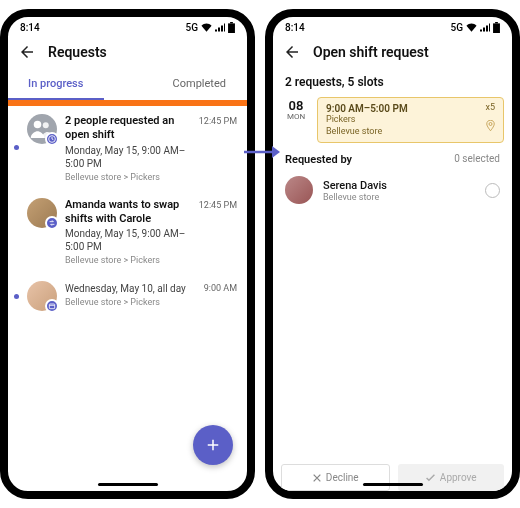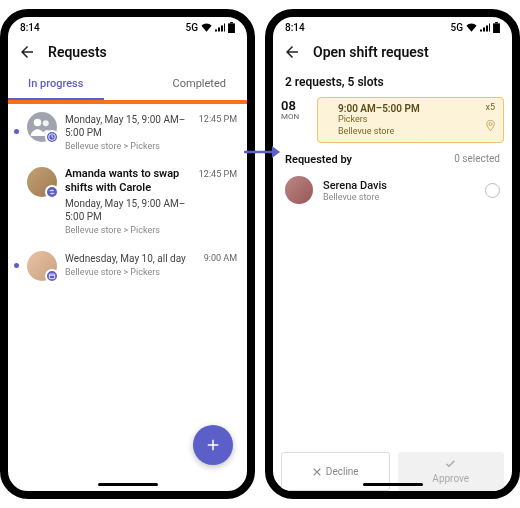--- a/index.html
+++ b/index.html
@@ -39,21 +39,21 @@
   .header {
     display: flex;
     align-items: center;
     gap: 12px;
     padding: 6px 10px 8px 10px;
   }
   .header .back { width: 18px; height: 18px; flex-shrink: 0; }
   .header-title { font-size: 14px; font-weight: 600; color: #111; }
   .tabs {
     display: flex;
-    border-bottom: 4px solid #f97316;
+    border-bottom: 6px solid #f97316;
     gap: 48px;
   }
   .tab {
     flex: 1;
     text-align: center;
     font-size: 11px;
     padding: 8px 0;
     color: #666;
   }
   .tab.active {
@@ -115,29 +115,29 @@
     width: 60px; height: 3px;
     background: #000; border-radius: 2px;
   }
   
   .summary { padding: 6px 12px 4px 12px; font-size: 12px; font-weight: 600; color: #111; }
   .shift-block {
     display: flex;
     margin: 4px 8px 0 8px;
     gap: 6px;
   }
-  .shift-date { width: 30px; text-align: left; padding-top: 2px; }
+  .shift-date { width: 30px; text-align: center; padding-top: 2px; }
   .shift-day { font-size: 13px; font-weight: 600; color: #111; line-height: 1; }
   .shift-wk { font-size: 8px; color: #666; }
   .shift-card {
     flex: 1;
     background: #fdf3d9;
     border: 1px solid #e8c66a;
     border-radius: 4px;
-    padding: 5px 20px;
+    padding: 5px 8px;
     position: relative;
   }
   .shift-time { font-size: 10px; font-weight: 600; color: #5a4a1a; }
   .shift-role, .shift-store { font-size: 9px; color: #7a6426; line-height: 1.3; }
   .shift-x5 { position: absolute; top: 4px; right: 8px; font-size: 9px; color: #7a6426; }
   .shift-pin { position: absolute; top: 18px; right: 8px; }
   .section-row {
     display: flex; justify-content: space-between;
     padding: 10px 12px 4px 12px;
     font-size: 11px;
@@ -161,21 +161,21 @@
   }
   .fbtn {
     flex: 1;
     padding: 7px 0;
     text-align: center;
     font-size: 10px;
     border-radius: 3px;
     display: flex; align-items: center; justify-content: center; gap: 4px;
   }
   .fbtn.decline { background: #fff; border: 1px solid #ddd; color: #888; }
-  .fbtn.approve { background: #f1f1f1; color: #aaa; flex-direction: column; }
+  .fbtn.approve { background: #f1f1f1; color: #aaa; }
   .arrow {
     position: absolute;
     left: 242px;
     top: 144px;
     z-index: 5;
   }
   .arrow svg { width: 40px; height: 16px; }
   .face1 { background: linear-gradient(135deg,#c4a074,#9c7a52); }
   .face2 { background: linear-gradient(135deg,#e8c3a8,#caa07c); }
   .face3 { background: linear-gradient(135deg,#b88,#955); }
@@ -223,20 +223,21 @@
             <path d="M20 32c0-5 4-8 7-8s7 3 7 8" fill="#fff" opacity=".85"></path>
           </svg>
         <span class="avatar-badge">
           <svg viewBox="0 0 12 12">
               <circle cx="6" cy="6" r="5" fill="none" stroke="#fff" stroke-width="1.3"></circle>
               <path d="M6 3v3l2 1" stroke="#fff" stroke-width="1.3" fill="none"></path>
             </svg>
         </span>
       </span>
       <div class="item-body">
+        <div class="item-title">2 people requested an open shift</div>
         <div class="item-sub">Monday, May 15, 9:00 AM–5:00 PM</div>
         <div class="item-meta">Bellevue store &gt; Pickers</div>
       </div>
       <div class="item-time">12:45 PM</div>
     </div>
 
     <div class="item">
       <span class="dot invisible"></span>
       <span class="avatar face1">
         <span class="avatar-badge">

